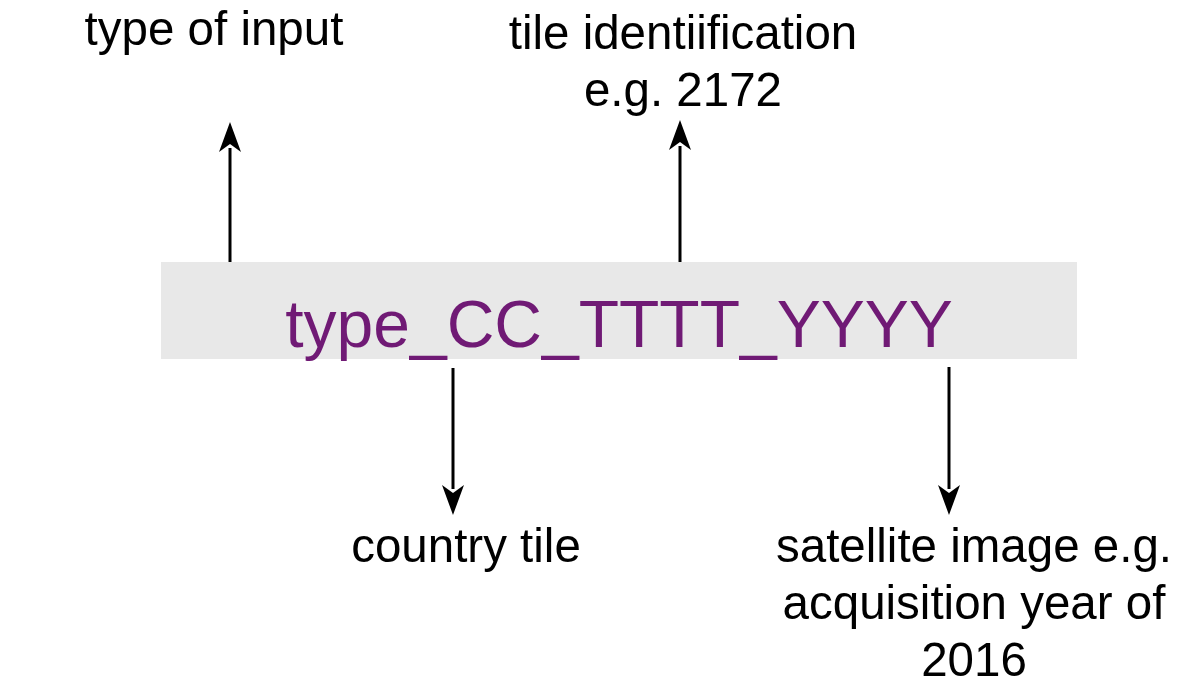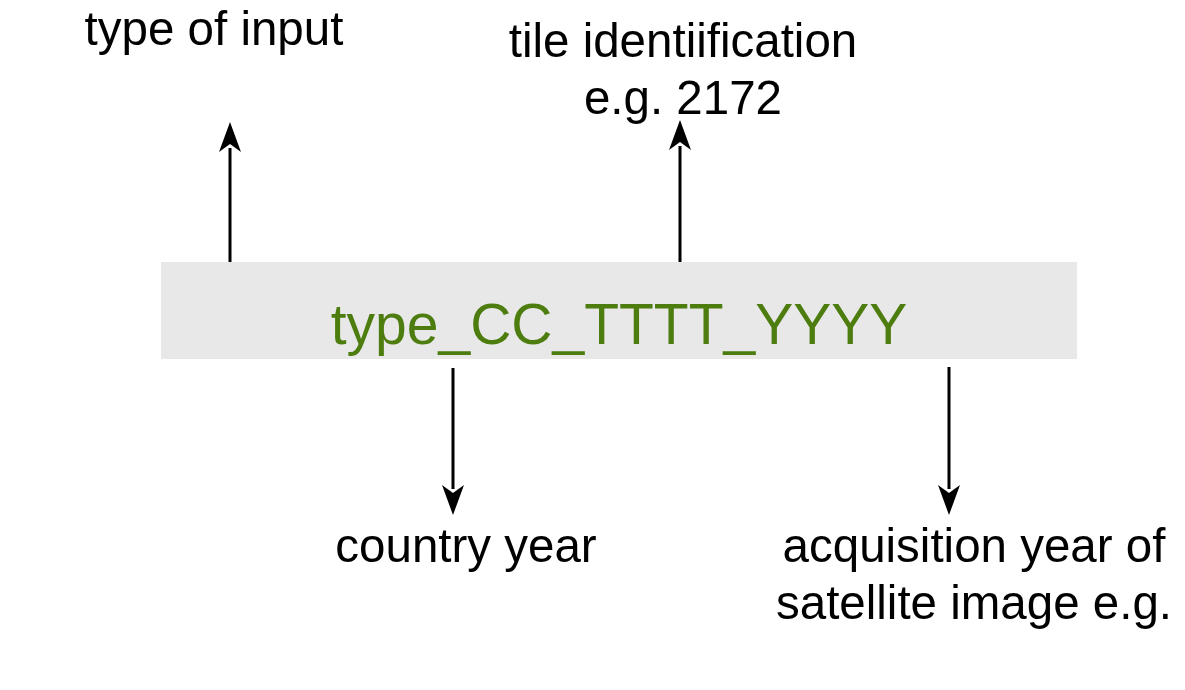--- a/index.html
+++ b/index.html
@@ -26,39 +26,39 @@
   .label {
     position: absolute;
     width: 400px;
     text-align: center;
     font-size: 47.5px;
     line-height: 57px;
     white-space: nowrap;
     color: #000000;
   }
   .label-top-left   { left: 14px;   top: 0px; }
-  .label-top-mid    { left: 483px; top: 12px; }
+  .label-top-mid    { left: 483px; top: 4px; }
   .label-bottom-left  { left: 266px; top: 517px; }
   .label-bottom-right { left: 774px; top: 517px; }
   .pattern-box {
     position: absolute;
     left: 161px;
     top: 262px;
     width: 916px;
     height: 97px;
     background: #e8e8e8;
     display: flex;
     align-items: center;
     justify-content: center;
   }
   .pattern-text {
-    font-size: 57px;
+    font-size: 66px;
     line-height: 97px;
     white-space: nowrap;
-    color: #4d7c0f;
+    color: #701a75;
     margin-top: 28px;
   }
 </style>
 </head>
 <body>
 
 <div id="screen">
 
   <svg class="arrows-layer" width="1185" height="690" viewBox="0 0 1185 690">
 
@@ -90,21 +90,22 @@
   <div class="label label-top-mid">
     <div>tile identiification</div>
     <div>e.g. 2172</div>
   </div>
 
   <div class="pattern-box">
     <span class="pattern-text">type_CC_TTTT_YYYY</span>
   </div>
 
   <div class="label label-bottom-left">
-    <div>country year</div>
+    <div>country tile</div>
   </div>
 
   <div class="label label-bottom-right">
+    <div>satellite image e.g.</div>
     <div>acquisition year of</div>
-    <div>satellite image e.g.</div>
+    <div>2016</div>
   </div>
 
 </div>
 
 </body></html>

